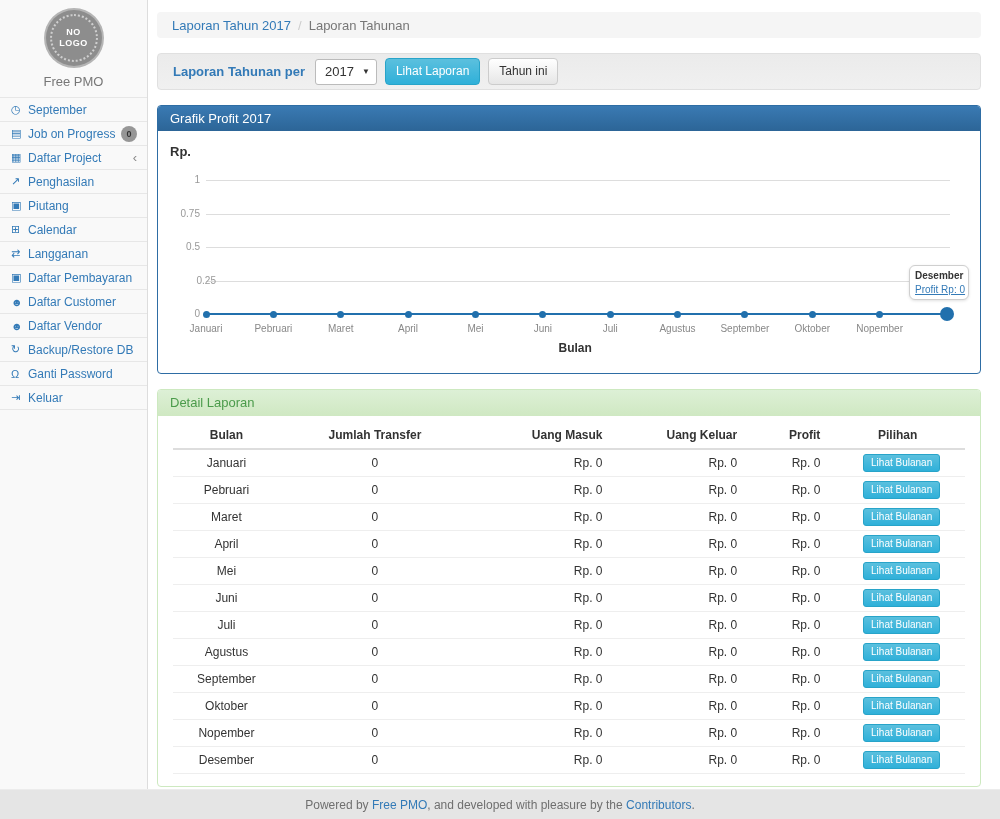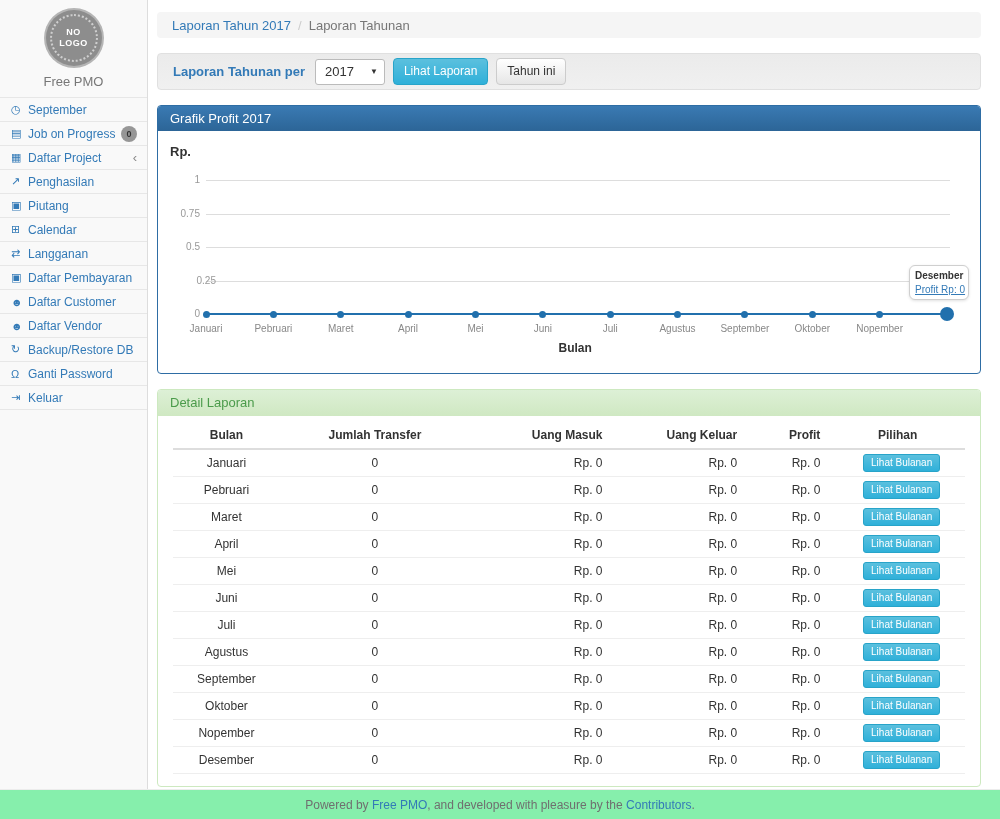--- a/index.html
+++ b/index.html
@@ -34,21 +34,21 @@
   .content { flex:1 1 auto; padding:12px 10px 0 9px; max-width:843px; }
 
   .breadcrumb { background:#f5f5f5; border-radius:4px; padding:5px 15px; font-size:13px;
                 color:#777; margin-bottom:15px; height:26px; display:flex; align-items:center; gap:7px;}
   .breadcrumb a { color:#337ab7; text-decoration:none; cursor:pointer; }
   .breadcrumb .sep { color:#ccc; }
 
   .well { background:linear-gradient(#ebebeb,#f0f0f0); border:1px solid #e0e0e0; border-radius:4px;
           padding:5px 15px; margin-bottom:15px; height:37px; display:flex; align-items:center; gap:8px; }
   .well label { color:#337ab7; font-weight:bold; font-size:13px; margin-right:2px; }
-  .select { background:#fff; border:1px solid #bbb; border-radius:3px; height:26px; width:70px;
+  .select { background:#fff; border:1px solid #bbb; border-radius:3px; height:26px; width:62px;
             display:flex; align-items:center; justify-content:space-between; padding:0 6px 0 9px;
             font-size:13px; cursor:pointer; }
   .select .caret { font-size:8px; color:#333; }
   .btn { border-radius:4px; font-size:12px; padding:5px 10px; cursor:pointer; line-height:1.2; }
   .btn-info { background:linear-gradient(#5bc0de,#2fb0d9); border:1px solid #28a4c9; color:#fff; }
   .btn-default { background:linear-gradient(#ffffff,#e6e6e6); border:1px solid #ccc; color:#333;text-align:center; }
 
   .panel { border-radius:4px; margin-bottom:15px; background:#fff; }
   .panel-primary { border:1px solid #2e6da4; }
   .panel-primary .panel-heading { background:linear-gradient(#3a7ab3,#2c6597); color:#fff;
@@ -76,21 +76,21 @@
   .panel-table-body { padding:6px 15px 12px; }
   table { width:100%; border-collapse:collapse; font-size:12px; }
   th { font-weight:bold; color:#333; padding:6px 10px; border-bottom:2px solid #ddd; }
   td { padding:4px 10px; border-bottom:1px solid #eee; border-top:1px solid #ddd; height:24px; }
   tr:first-child td { border-top:none; }
   .al-c { text-align:center; } .al-r { text-align:right; }
   .btn-xs { font-size:10px; padding:2px 7px; border-radius:3px;margin-left:8px; }
   .total-row td { font-weight:bold; border-top:1px solid #ddd; }
 
   
-  footer { flex:0 0 30px; background:#86efac; border-top:1px solid #ececec;
+  footer { flex:0 0 30px; background:#e5e5e5; border-top:1px solid #ececec;
            display:flex; align-items:center; justify-content:center; font-size:12px; color:#6f6f6f; }
   footer a { color:#337ab7; text-decoration:none; cursor:pointer; }
 </style>
 </head>
 <body>
 
 <div class="page">
 
   <aside class="sidebar">
     <div class="brand">

